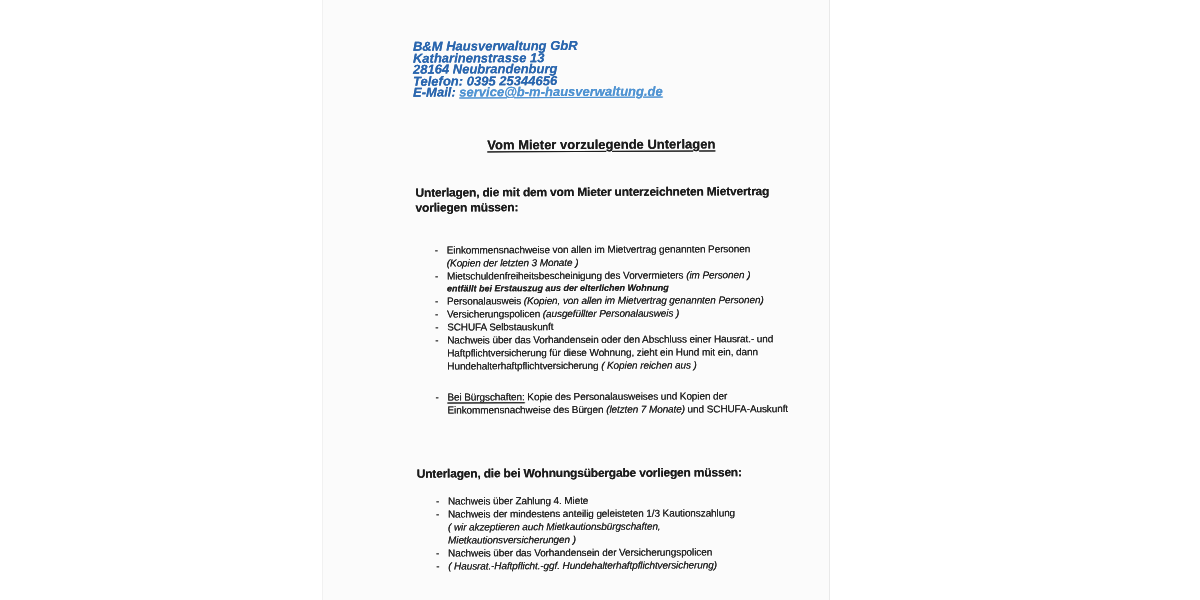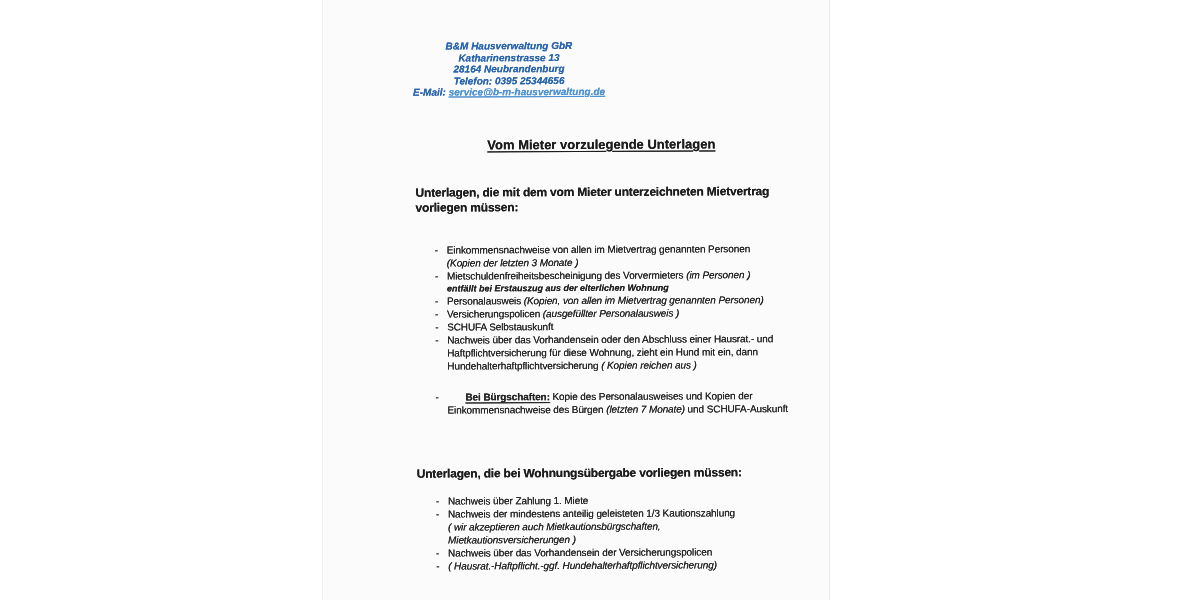--- a/index.html
+++ b/index.html
@@ -18,21 +18,21 @@
   .page-inner{
     position:absolute;inset:0;
     transform:rotate(-0.25deg);
     transform-origin:50% 50%;
     text-shadow:0 0 0.5px; 
   }
   
   .letterhead{
     position:absolute;left:91px;top:40px;
     color:#2a66ae;font-weight:bold;font-style:italic;
-    font-size:10px;line-height:11.5px;white-space:nowrap;text-align:center;
+    font-size:13px;line-height:11.5px;white-space:nowrap;
   }
   .email-link{
     color:#4f93d2;text-decoration:underline;cursor:pointer;
   }
   
   .doc-title{
     position:absolute;left:93px;top:137px;width:372px;
     text-align:center;font-size:13px;font-weight:bold;color:#1d1d1d;
     text-decoration:underline;text-underline-offset:2px;white-space:nowrap;
   }
@@ -54,21 +54,21 @@
   .doc-list-1{top:243px;}
   .doc-list-2{top:494px;}
   .doc-list li{position:relative;padding-left:13px;}
   .doc-list li::before{content:"-";position:absolute;left:1px;top:0;}
   .it{font-style:italic;}
   .it-block{font-style:italic;display:block;}
   .note{
     display:block;font-weight:bold;font-style:italic;
     font-size:9px;line-height:12px;color:#242424;letter-spacing:0;
   }
-  .strong-underline{font-weight:bold;text-decoration:underline;text-underline-offset:1.5px;margin-left:18px;}
+  .strong-underline{font-weight:normal;text-decoration:underline;text-underline-offset:1.5px;}
   .li-buergschaft{margin-top:18px;}
 </style>
 </head>
 <body>
 
 <div class="page">
   <div class="page-inner">
 
     <div class="letterhead">
       <div>B&amp;M Hausverwaltung GbR</div>
@@ -110,21 +110,21 @@
         <span class="strong-underline">Bei Bürgschaften:</span><span> Kopie des Personalausweises und Kopien der Einkommensnachweise des Bürgen </span><span class="it">(letzten 7 Monate)</span><span> und SCHUFA-Auskunft</span>
       </li>
     </ul>
 
     <div class="sec-heading sec-heading-2">
       <span class="h-line">Unterlagen, die bei Wohnungsübergabe vorliegen müssen:</span>
     </div>
 
     <ul class="doc-list doc-list-2">
       <li>
-        <span>Nachweis über Zahlung 1. Miete</span>
+        <span>Nachweis über Zahlung 4. Miete</span>
       </li>
       <li>
         <span>Nachweis der mindestens anteilig geleisteten 1/3 Kautionszahlung</span>
         <span class="it-block">( wir akzeptieren auch Mietkautionsbürgschaften,</span>
         <span class="it-block">Mietkautionsversicherungen )</span>
       </li>
       <li>
         <span>Nachweis über das Vorhandensein der Versicherungspolicen</span>
       </li>
       <li>

